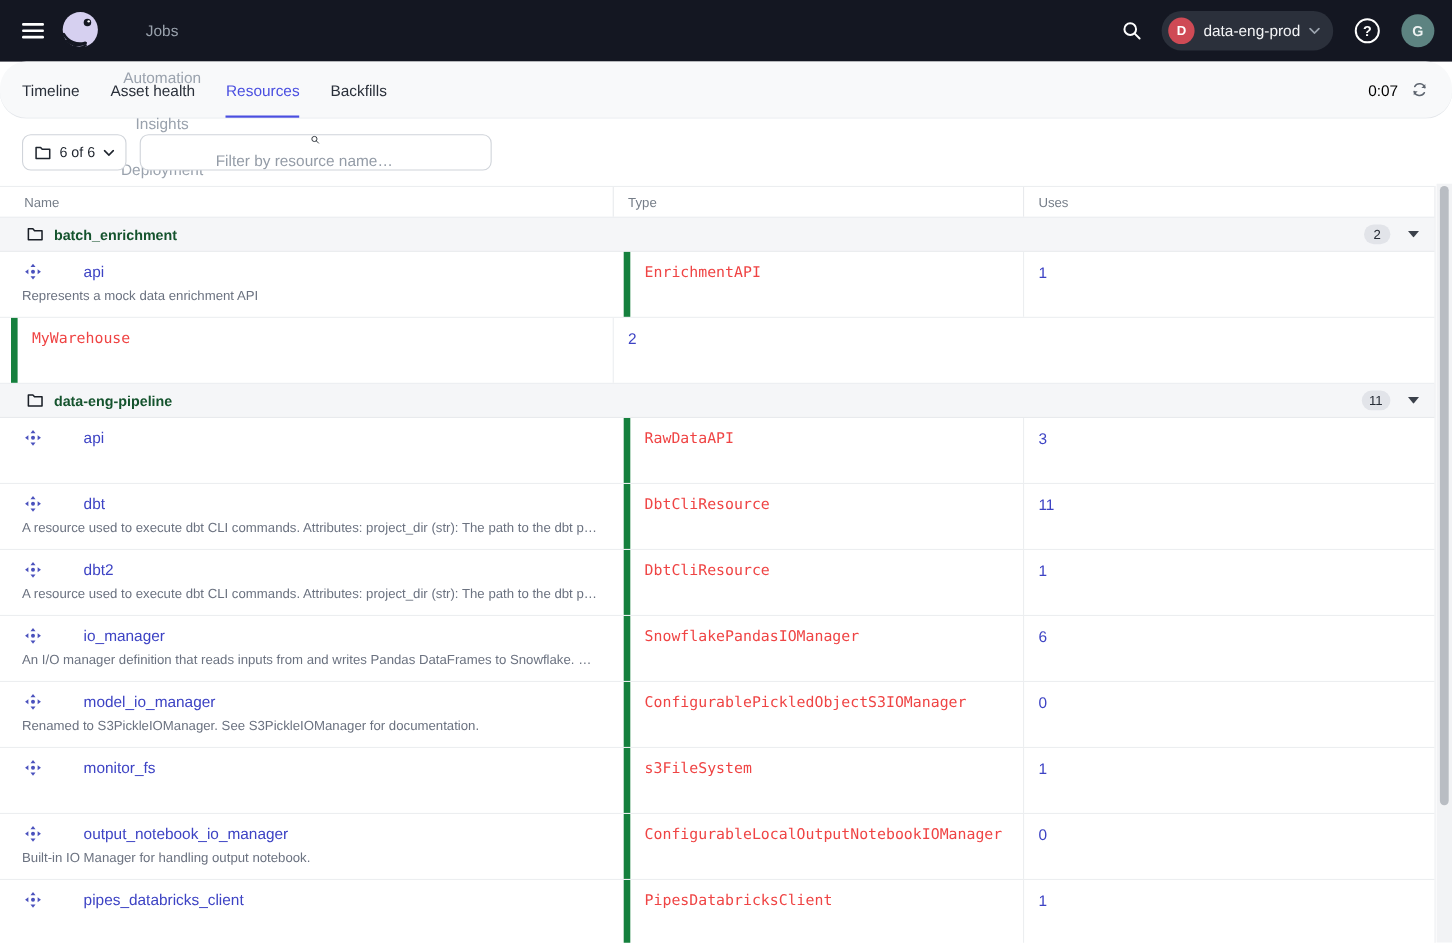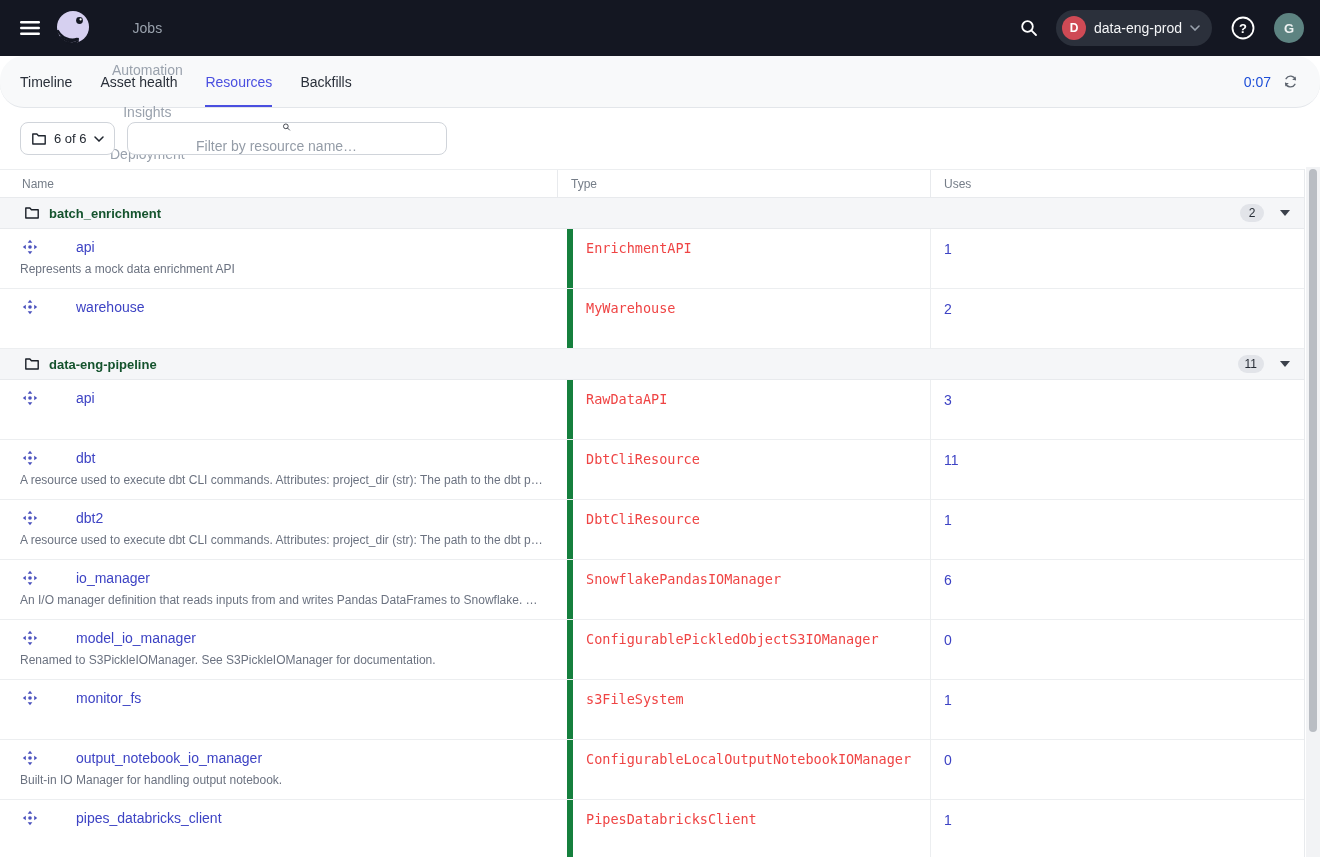--- a/index.html
+++ b/index.html
@@ -26,21 +26,21 @@
 
   
   .tabbar { height:52px; background:#f8f9fa; border-bottom:1px solid #e3e6ea;
     display:flex; align-items:stretch; padding:0 20px;border-radius:24px; }
   .tabs { display:flex; gap:28px; }
   .tab { display:flex; align-items:center; font-size:14px; color:#2a303a; text-decoration:none;
     cursor:pointer; position:relative; font-weight:500; }
   .tab.active { color:#4a4fe0; }
   .tab.active::after { content:""; position:absolute; left:0; right:0; bottom:0; height:2px; background:#4a4fe0; }
   .tab-right { margin-left:auto; display:flex; align-items:center; gap:10px; }
-  .timer { font-size:14px; color:#1d4ed8; }
+  .timer { font-size:14px; color:#000000; }
   .refresh-btn { background:none; border:none; cursor:pointer; display:flex; padding:2px; }
 
   
   .filters { display:flex; align-items:flex-start; gap:12px; padding:14px 20px; background:#fff; }
   .group-filter { display:flex; align-items:center; gap:7px; height:33px; padding:0 10px;
     background:#fff; border:1px solid #d0d4da; border-radius:8px; font-size:13px; color:#1f252e;
     cursor:pointer; font-family:inherit; }
   .search-box { display:flex; align-items:center; gap:7px; width:320px; height:33px;
     border:1px solid #d0d4da; border-radius:8px; padding:0 10px; background:#fff;flex-direction:column; }
   .search-box input { border:none; outline:none; flex:1; font-size:14px; color:#1f252e;
@@ -206,33 +206,20 @@
       </div>
       <div class="res-desc">Represents a mock data enrichment API</div>
     </div>
     <div class="type-cell">EnrichmentAPI</div>
     <div class="uses-cell">
       <a class="uses-link">1</a>
     </div>
   </div>
 
   <div class="res-row">
-    <div class="name-cell">
-      <div class="name-line">
-        <svg width="16" height="16" viewBox="0 0 16 16">
-          <path d="M8 0.8l2.3 3H5.7z" fill="#4a51bd"></path>
-          <path d="M8 15.2l-2.3-3h4.6z" fill="#4a51bd"></path>
-          <path d="M0.8 8l3-2.3v4.6z" fill="#4a51bd"></path>
-          <path d="M15.2 8l-3 2.3V5.7z" fill="#4a51bd"></path>
-          <circle cx="8" cy="8" r="1.8" fill="#4a51bd"></circle>
-        </svg>
-        <a class="res-link">warehouse</a>
-      </div>
-
-    </div>
     <div class="type-cell">MyWarehouse</div>
     <div class="uses-cell">
       <a class="uses-link">2</a>
     </div>
   </div>
 
   <div class="group-row">
     <svg width="16" height="16" viewBox="0 0 16 16">
       <path d="M1.8 3h4.1l1.5 1.7h6.8V13H1.8z" stroke="#1a1f27" stroke-width="1.4" fill="none" stroke-linejoin="round"></path>
     </svg>

